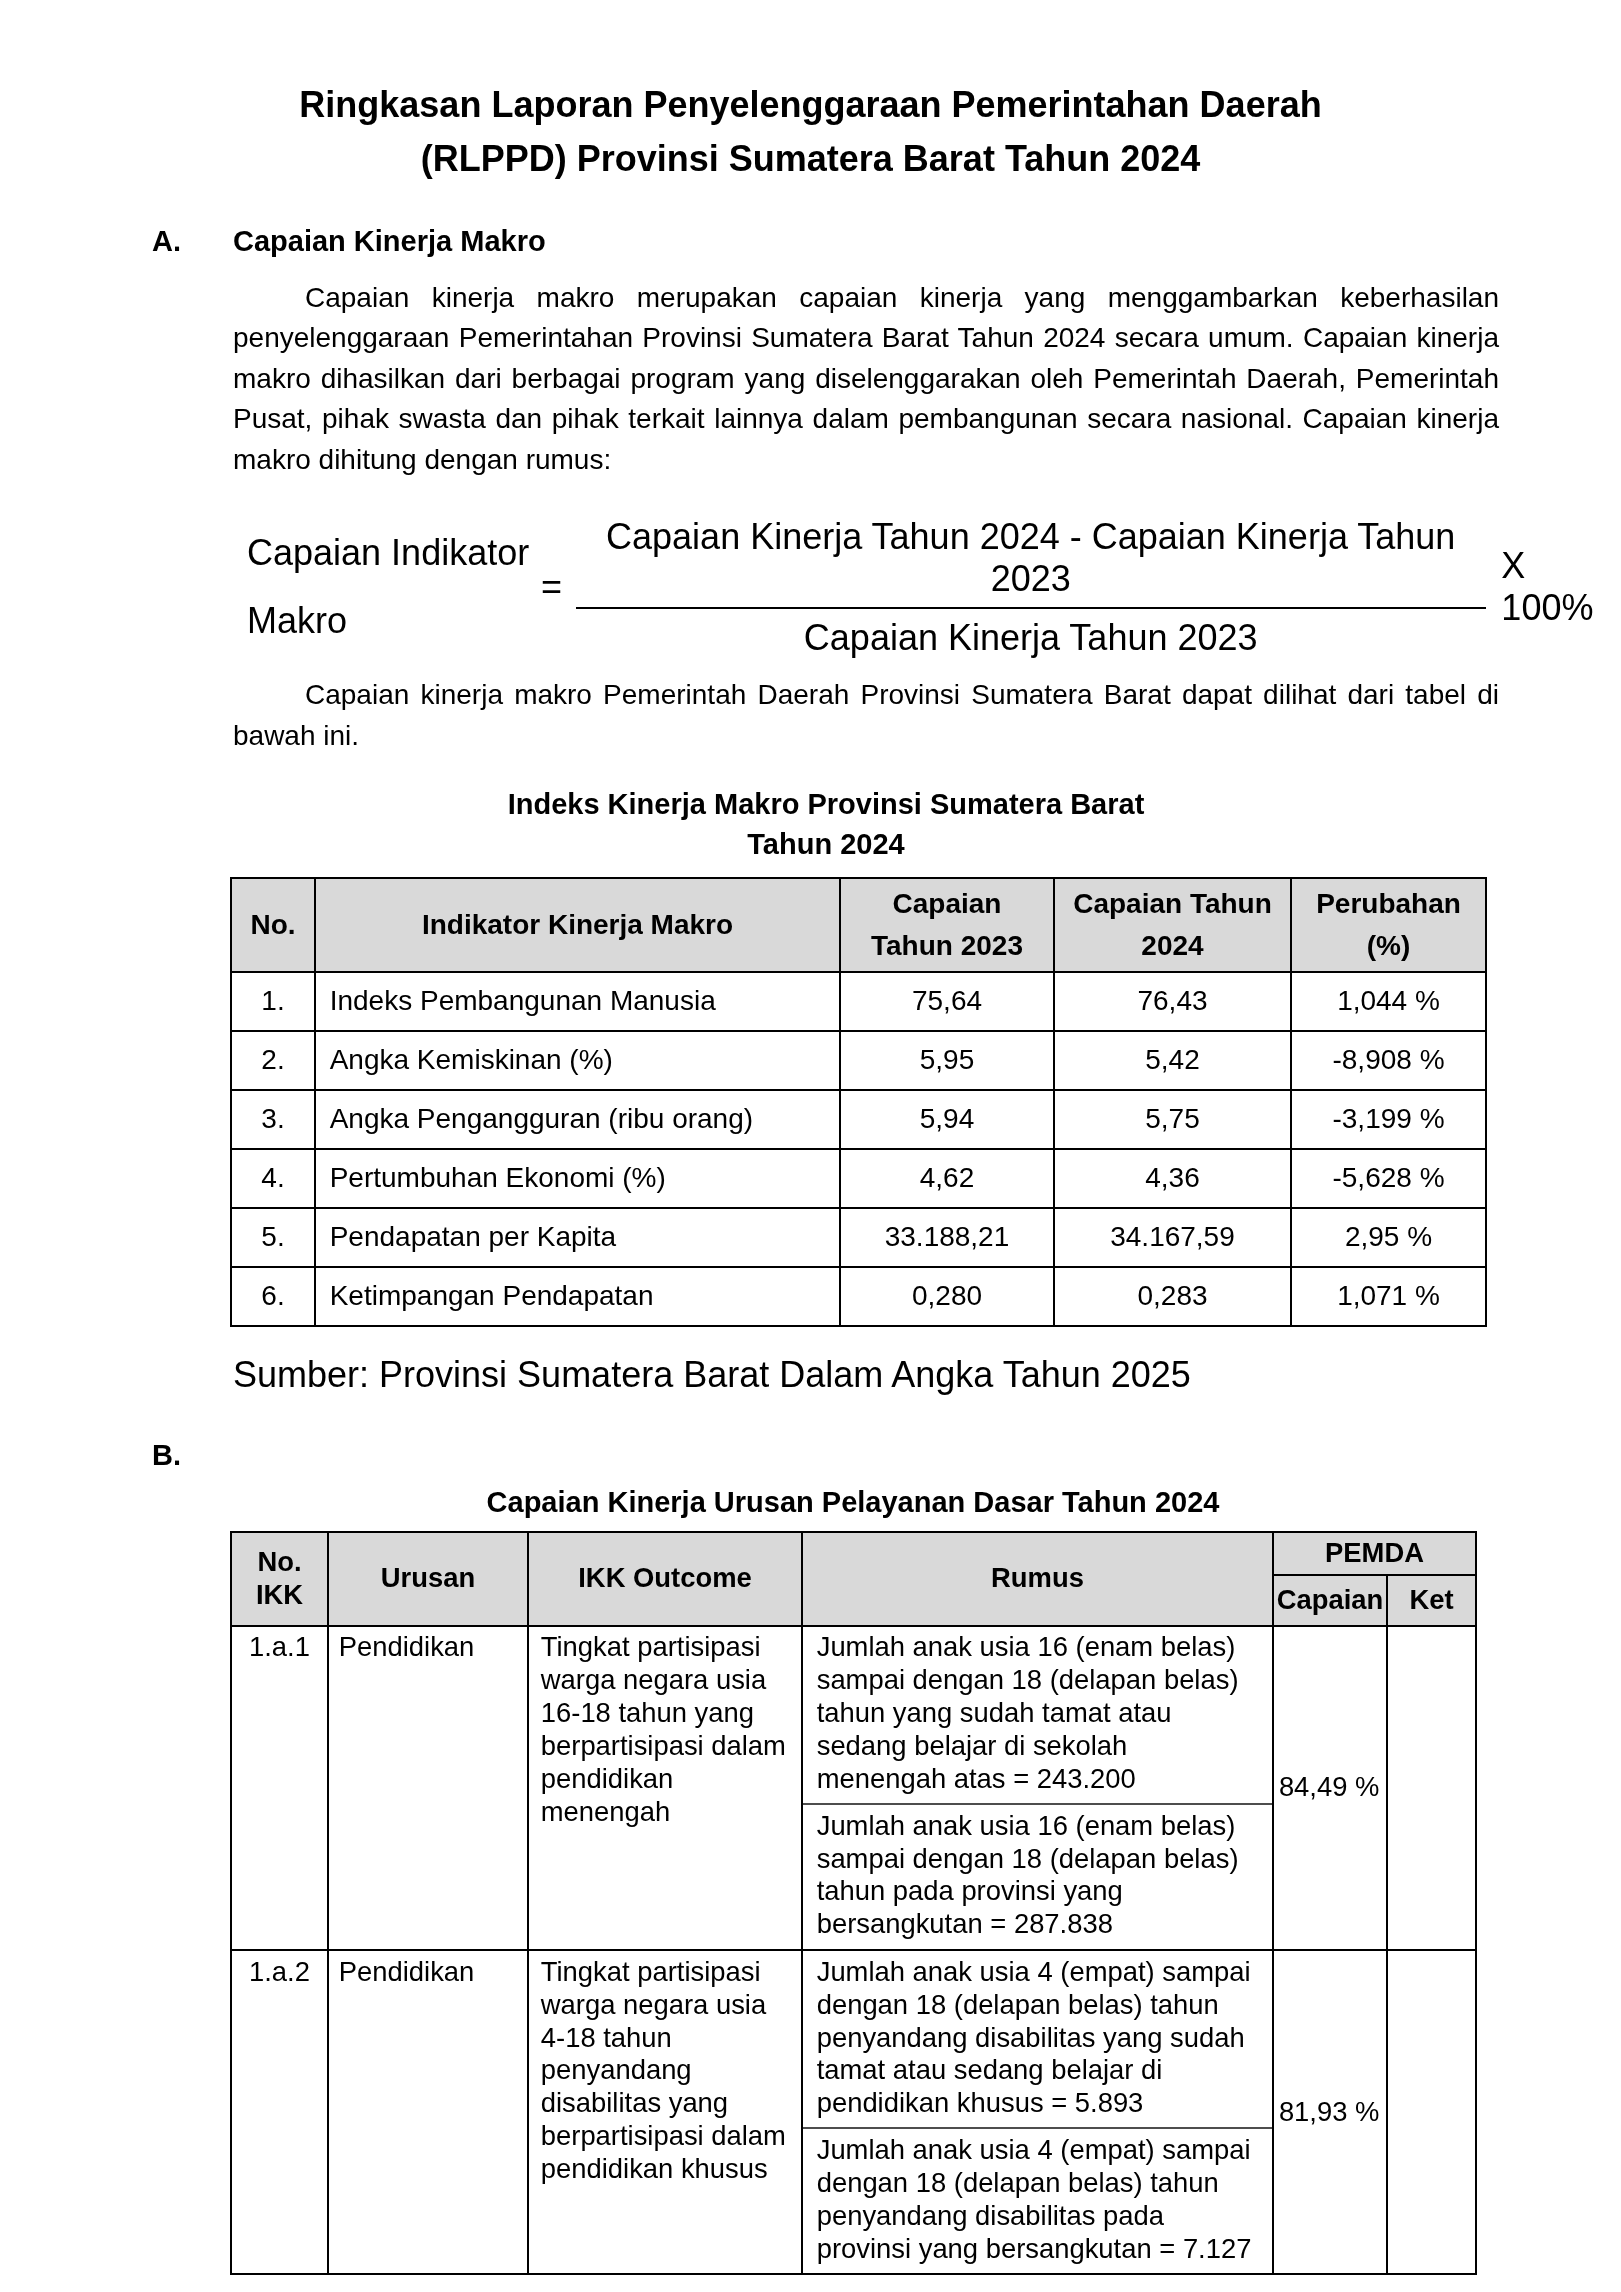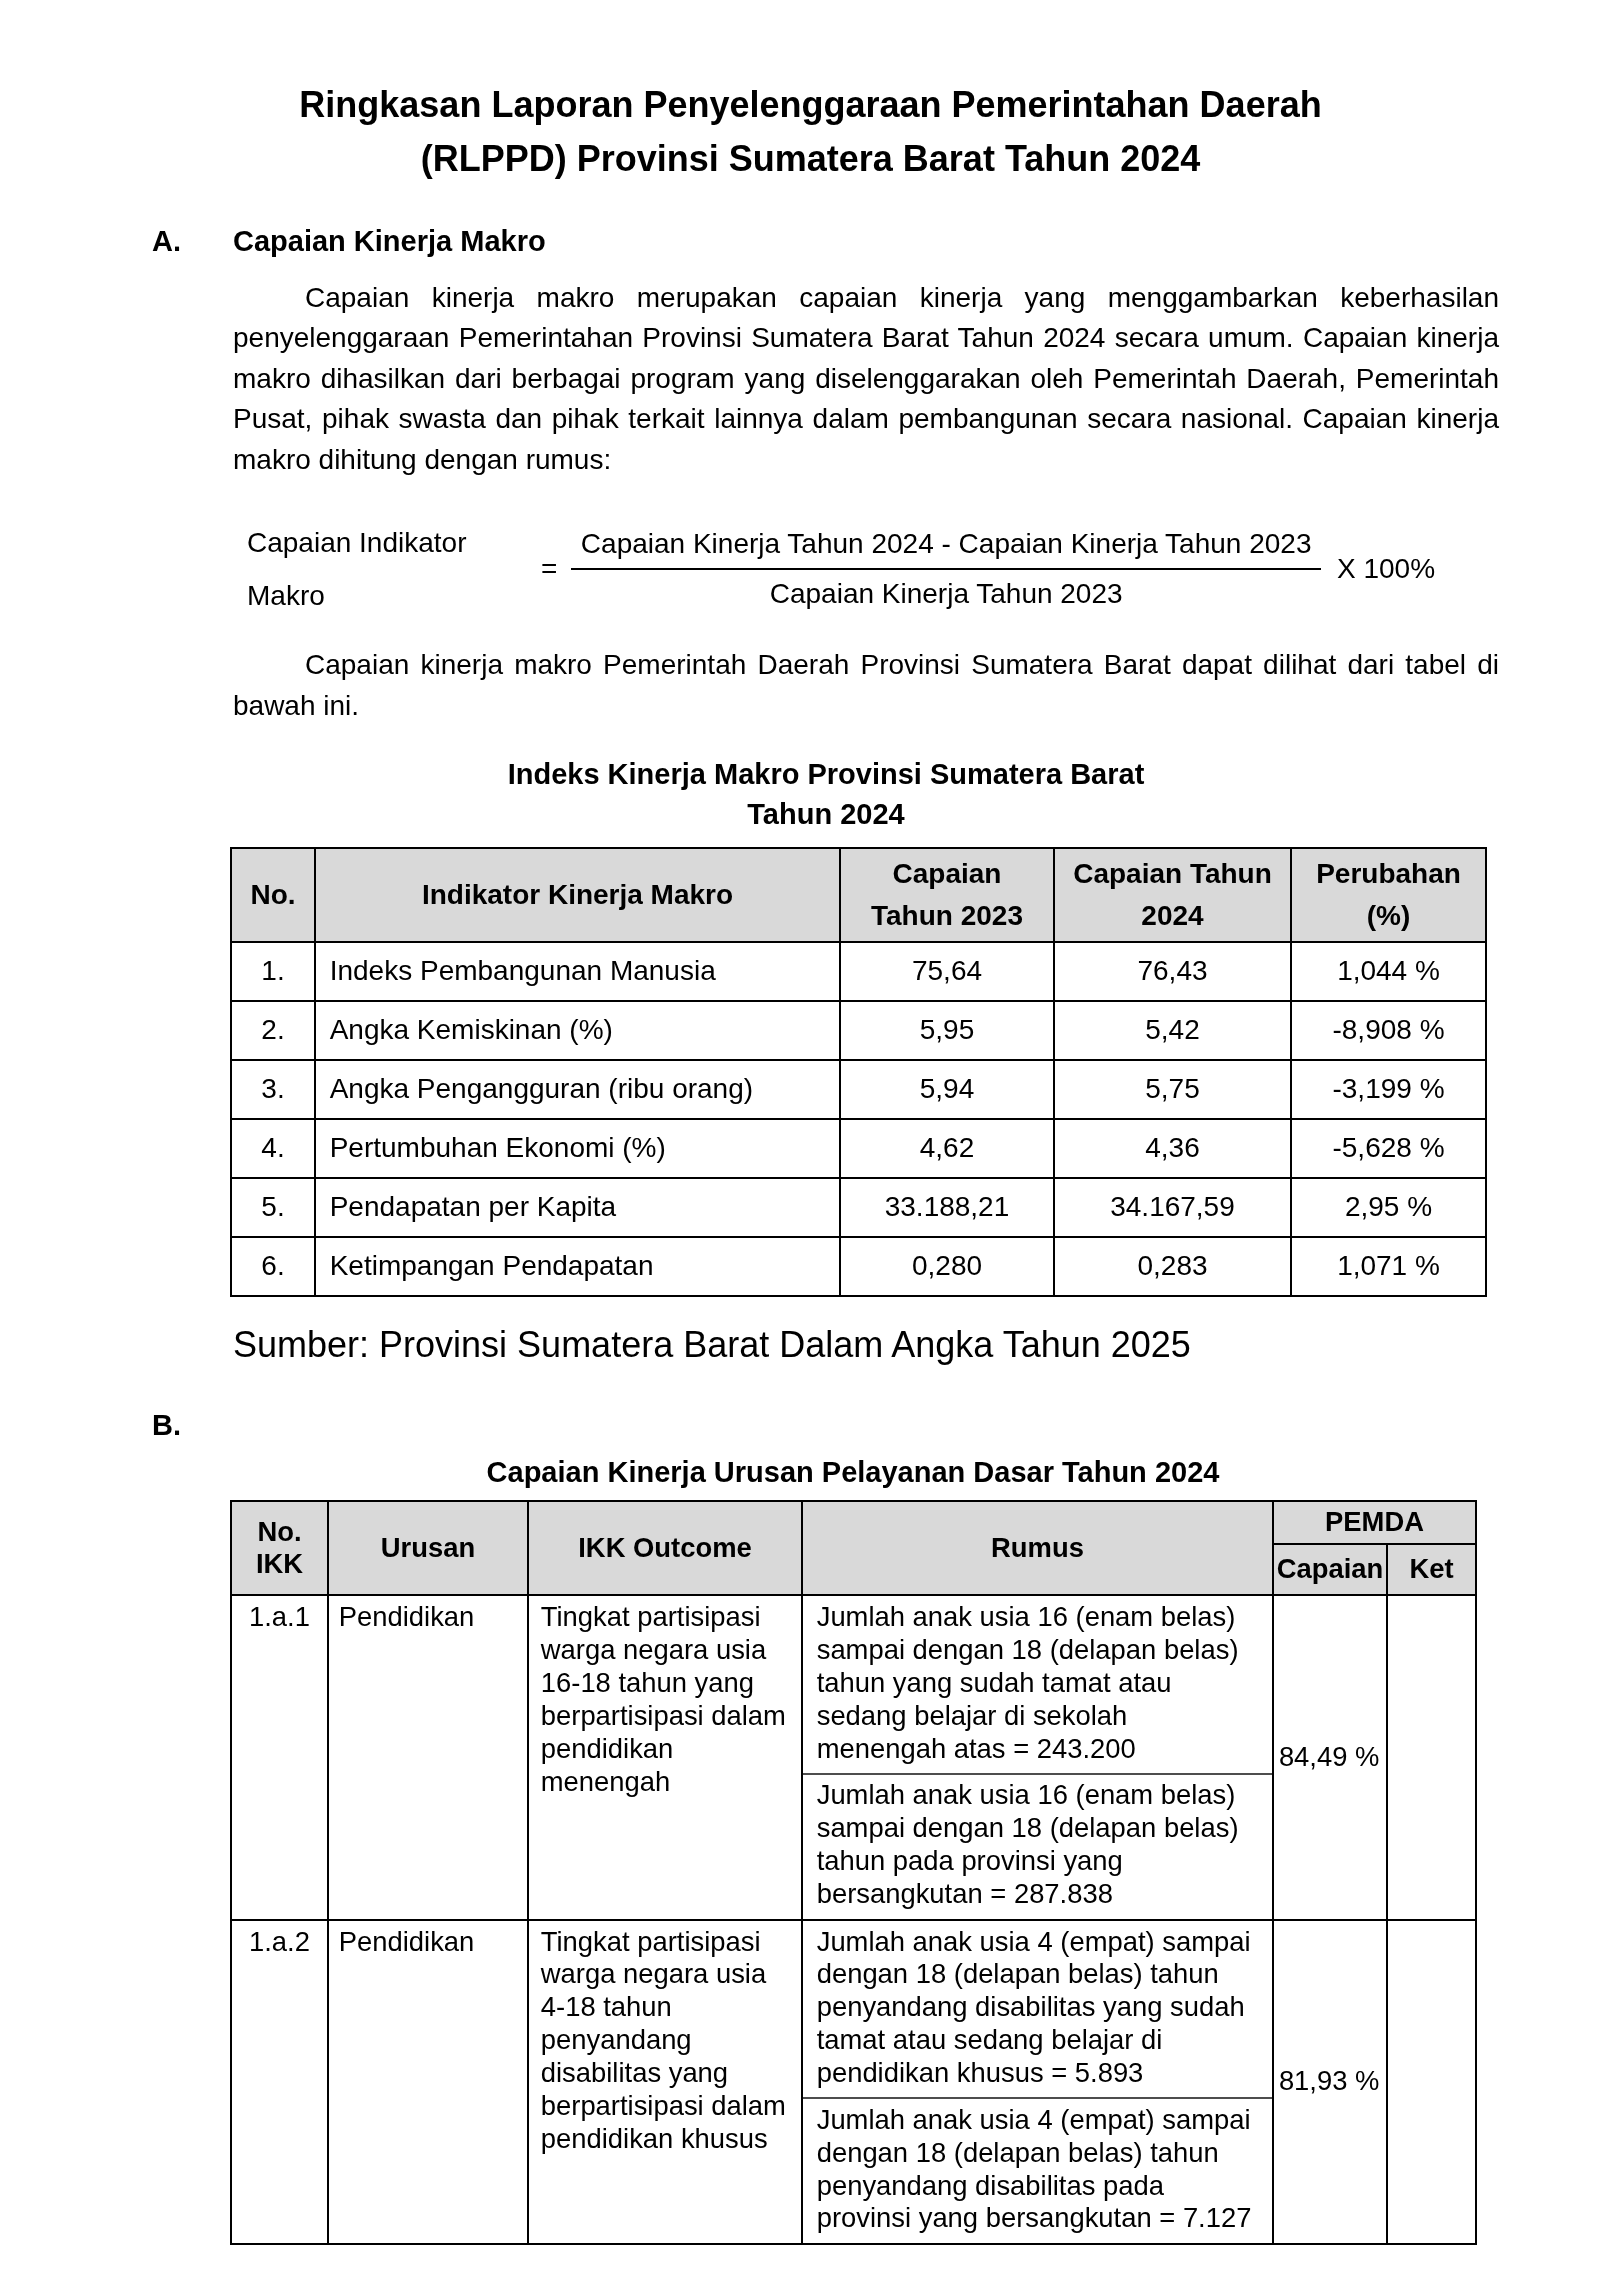--- a/index.html
+++ b/index.html
@@ -31,29 +31,29 @@
   .sec-label { width:81px; flex:0 0 81px; }
 
   .body-par {
     margin-left:233px;
     width:1266px;
     font-size:28px;
     line-height:1.45;
     text-align:justify;
   }
   .par1 { margin-top:19.6px; }
-  .par2 { margin-top:23px; }
+  .par2 { margin-top:16px; }
   .indent { text-indent:72px; }
 
   .formula {
     display:flex;
     align-items:center;
     margin-left:247px;
     margin-top:35px;
-    font-size:28px;
+    font-size:36px;
   }
   .f-label { width:294px; flex:0 0 294px; line-height:1.9; }
   .f-eq { margin-right:13.7px; }
   .f-frac { text-align:center; }
   .f-num { padding:0 9.8px 7.8px 9.8px; border-bottom:2.9px solid #000; }
   .f-den { padding-top:7.8px; }
   .f-mult { margin-left:15.7px; }
 
   .table-title-a {
     margin-top:27.4px;

